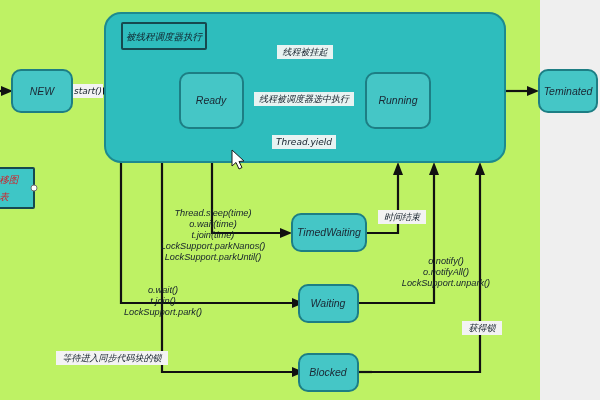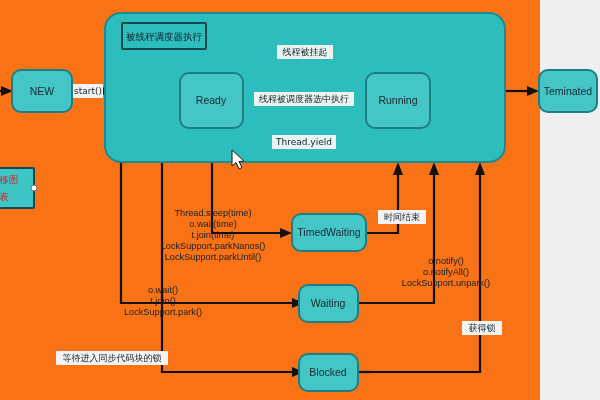--- a/index.html
+++ b/index.html
@@ -11,21 +11,22 @@
     width: 600px;
     height: 400px;
     background: #efefef;
     font-family: "Liberation Sans", "DejaVu Sans", sans-serif;
     overflow: hidden;
   }
   #canvas {
     position: relative;
     width: 540px;
     height: 400px;
-    background: #f97316;
+    background: #bef264;
+    font-style: italic;
   }
   svg.layer {
     position: absolute;
     left: 0;
     top: 0;
     width: 600px;
     height: 400px;
   }
   #edge-layer { z-index: 1; }
   #node-layer { z-index: 2; }

